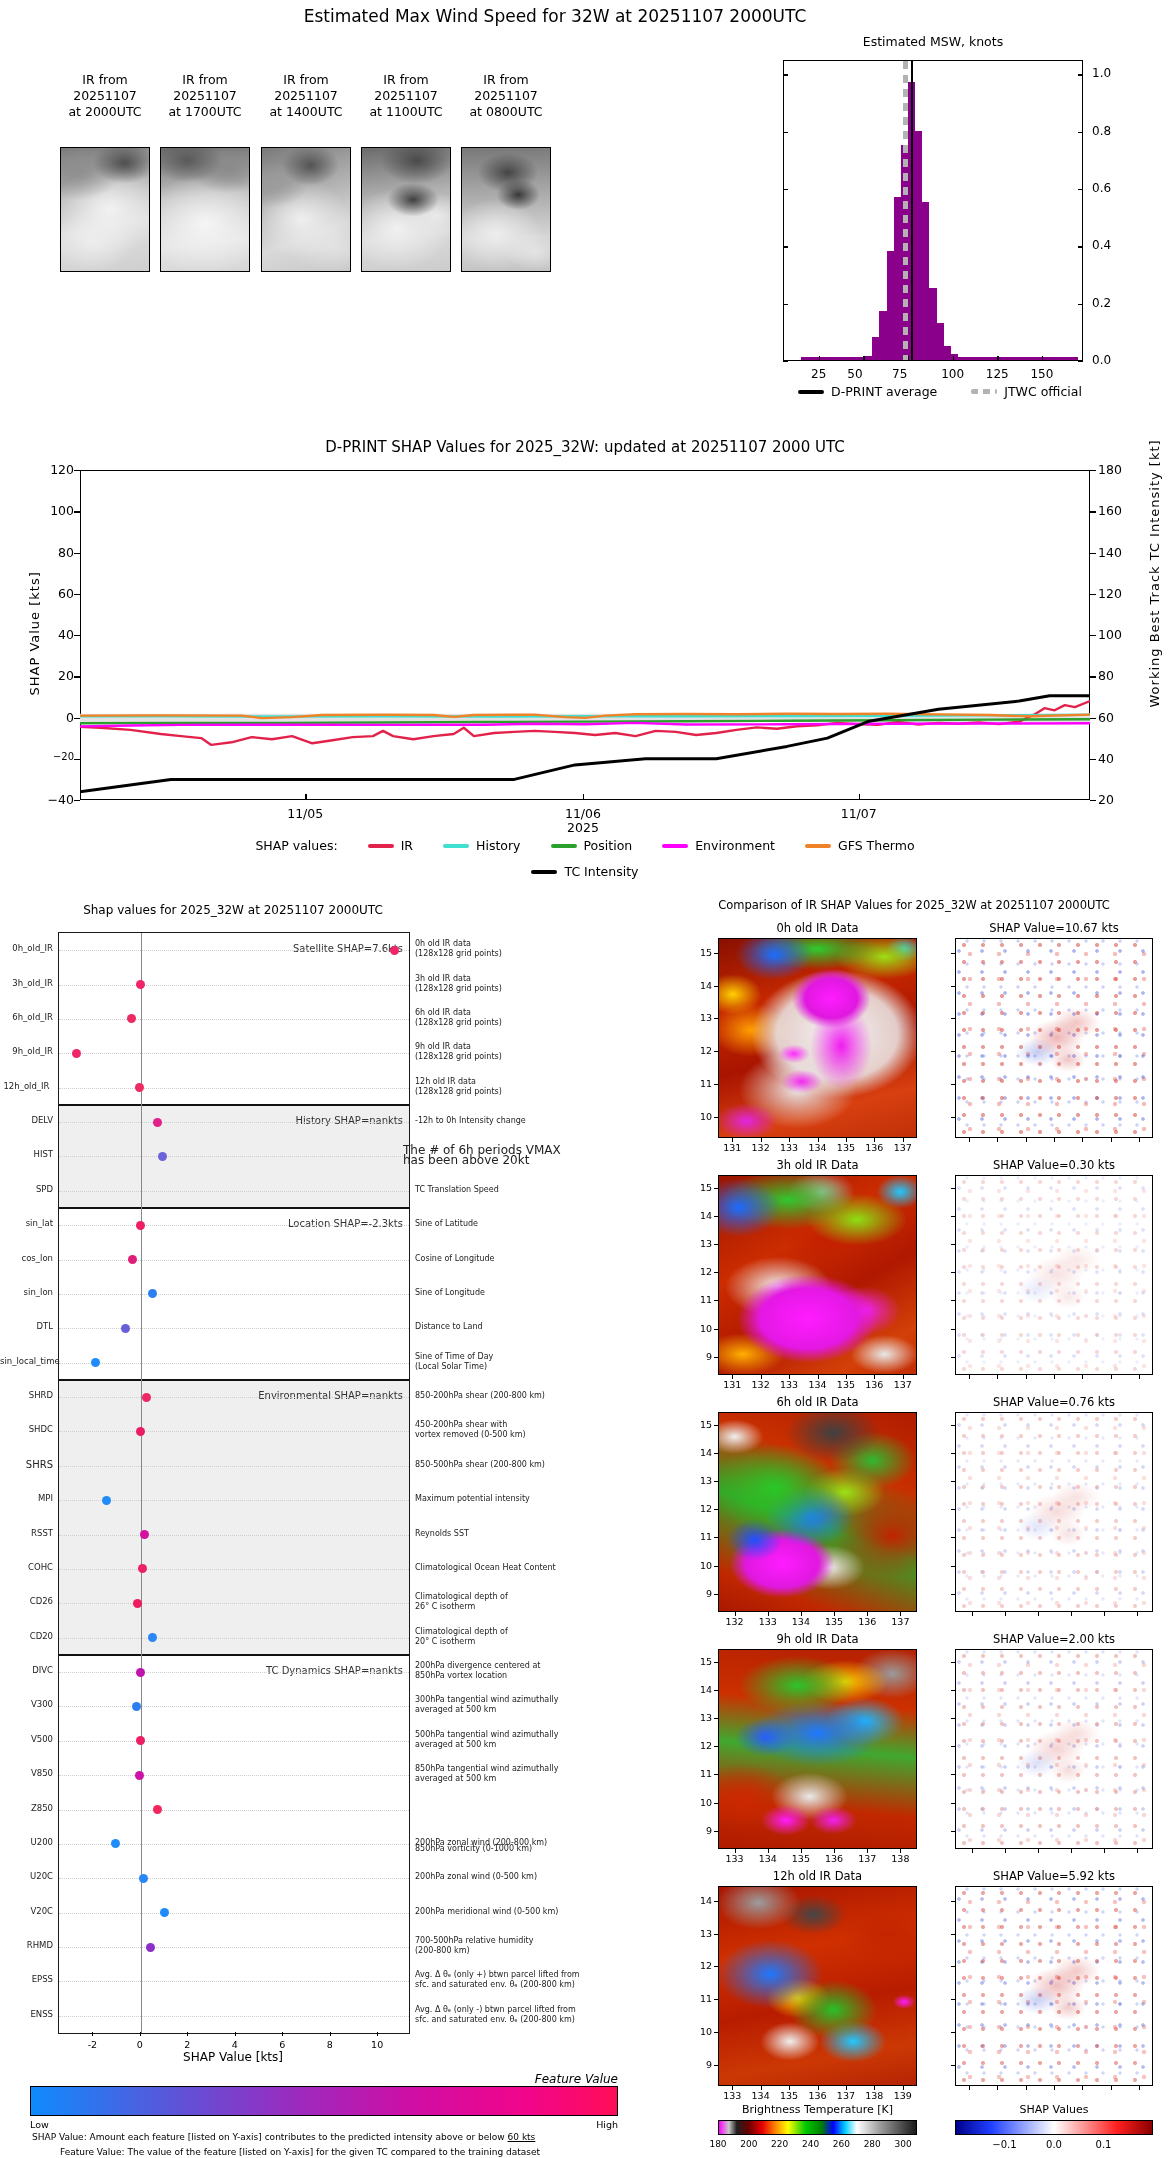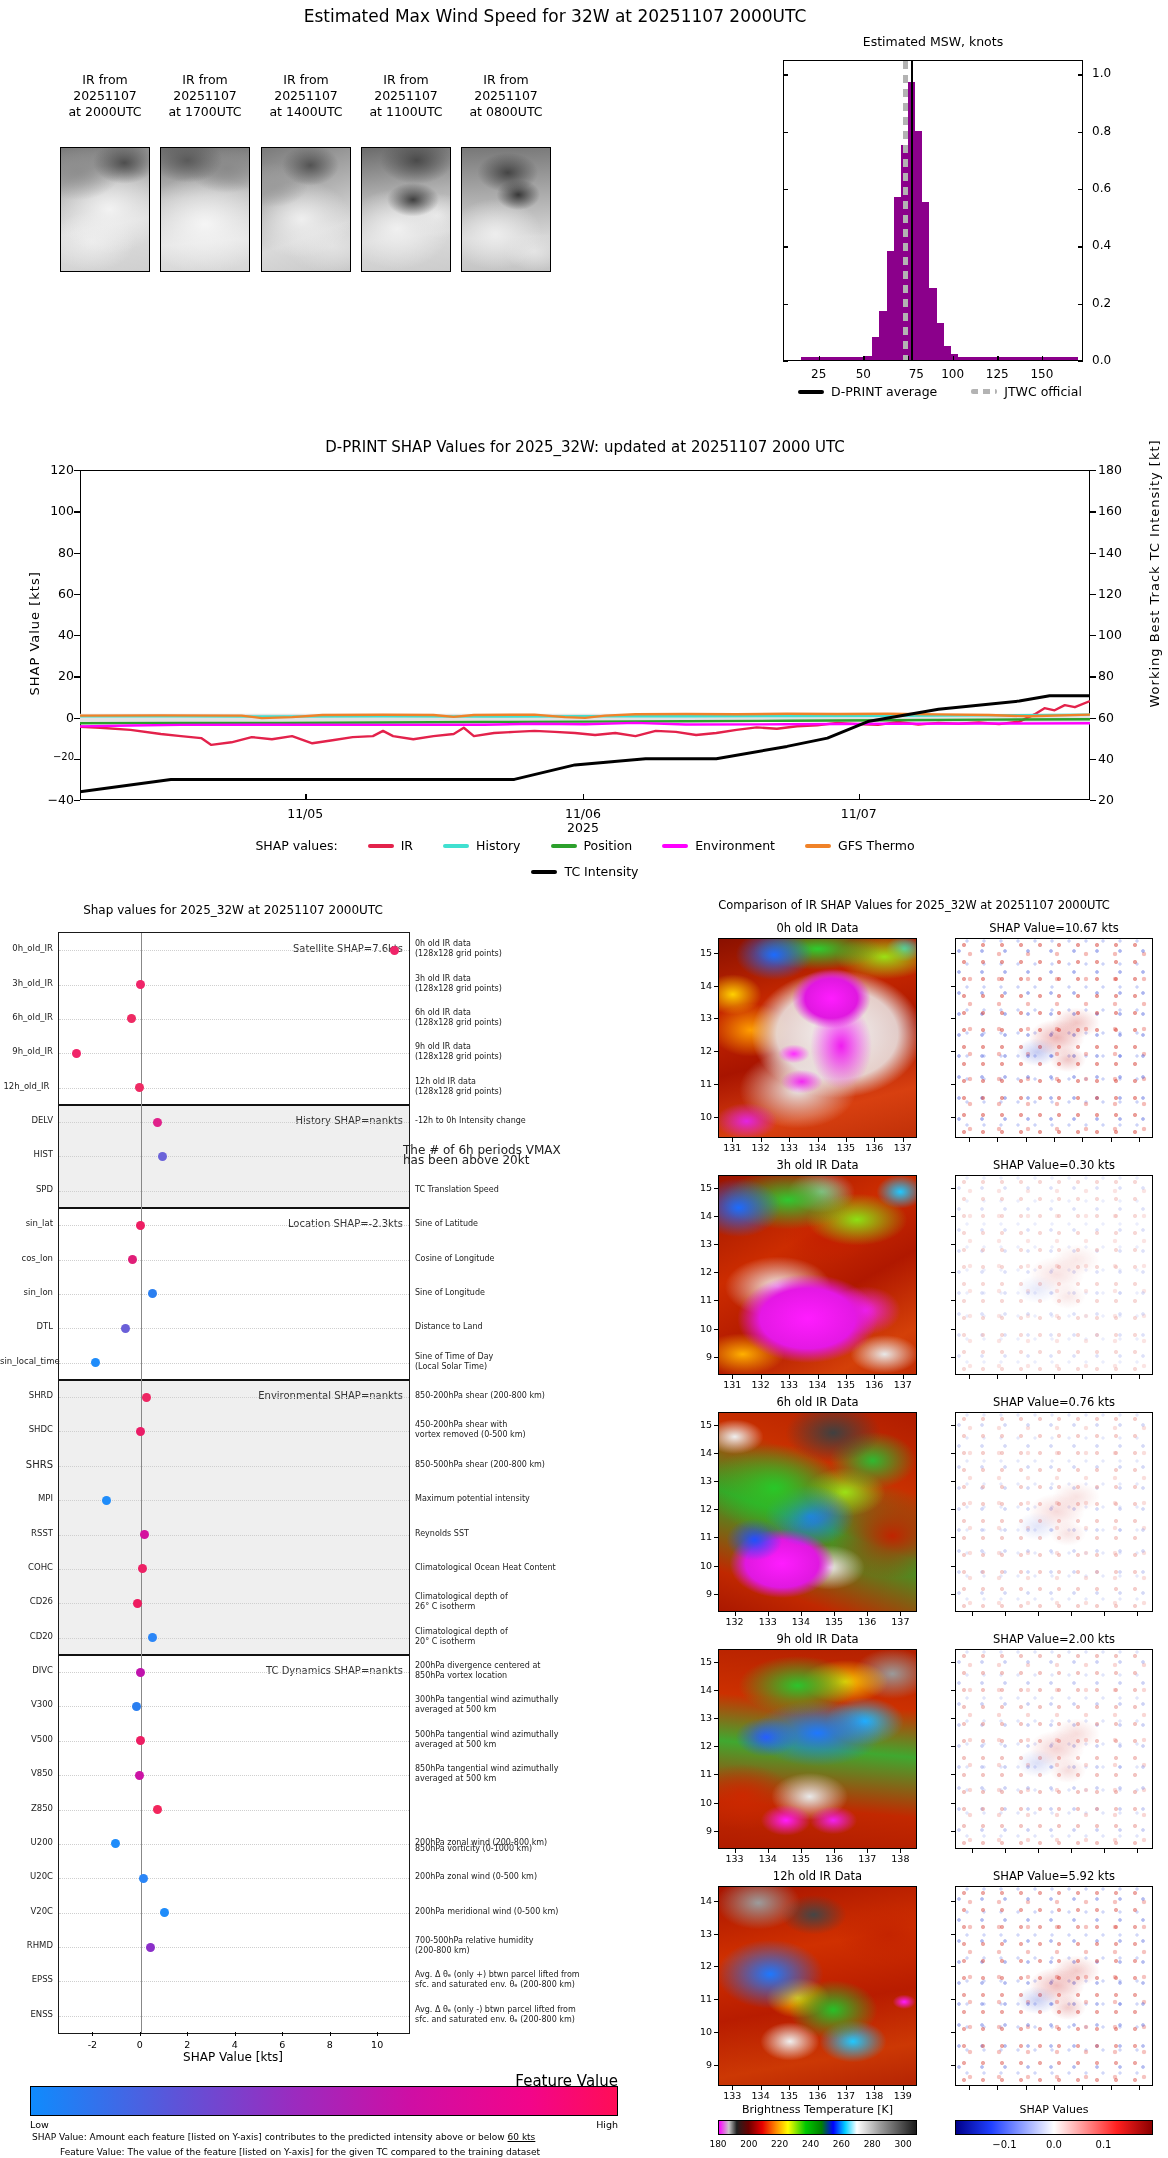--- a/index.html
+++ b/index.html
@@ -122,23 +122,23 @@
     <div class="abs" style="left: 1078px; top: 189px; width: 5px; height: 1.3px; background: rgb(0, 0, 0);"></div>
     <div class="abs" style="left: 783px; top: 189px; width: 5px; height: 1.3px; background: rgb(0, 0, 0);"></div>
     <div class="abs" style="left: 1092px; top: 123.667px; font-size: 12px;">0.8</div>
     <div class="abs" style="left: 1078px; top: 131.667px; width: 5px; height: 1.3px; background: rgb(0, 0, 0);"></div>
     <div class="abs" style="left: 783px; top: 131.667px; width: 5px; height: 1.3px; background: rgb(0, 0, 0);"></div>
     <div class="abs" style="left: 1092px; top: 66.3333px; font-size: 12px;">1.0</div>
     <div class="abs" style="left: 1078px; top: 74.3333px; width: 5px; height: 1.3px; background: rgb(0, 0, 0);"></div>
     <div class="abs" style="left: 783px; top: 74.3333px; width: 5px; height: 1.3px; background: rgb(0, 0, 0);"></div>
     <div class="abs" style="left: 802.714px; top: 367px; width: 32px; text-align: center; font-size: 12px;">25</div>
     <div class="abs" style="left: 818.714px; top: 356px; width: 1.3px; height: 5px; background: rgb(0, 0, 0);"></div>
-    <div class="abs" style="left: 847.357px; top: 367px; width: 32px; text-align: center; font-size: 12px;">50</div>
+    <div class="abs" style="left: 847.357px; top: 367px; width: 32px; text-align: left; font-size: 12px;">50</div>
     <div class="abs" style="left: 863.357px; top: 356px; width: 1.3px; height: 5px; background: rgb(0, 0, 0);"></div>
-    <div class="abs" style="left: 892px; top: 367px; width: 32px; text-align: right; font-size: 12px;">75</div>
+    <div class="abs" style="left: 892px; top: 367px; width: 32px; text-align: left; font-size: 12px;">75</div>
     <div class="abs" style="left: 908px; top: 356px; width: 1.3px; height: 5px; background: rgb(0, 0, 0);"></div>
     <div class="abs" style="left: 936.643px; top: 367px; width: 32px; text-align: center; font-size: 12px;">100</div>
     <div class="abs" style="left: 952.643px; top: 356px; width: 1.3px; height: 5px; background: rgb(0, 0, 0);"></div>
     <div class="abs" style="left: 981.286px; top: 367px; width: 32px; text-align: center; font-size: 12px;">125</div>
     <div class="abs" style="left: 997.286px; top: 356px; width: 1.3px; height: 5px; background: rgb(0, 0, 0);"></div>
     <div class="abs" style="left: 1025.93px; top: 367px; width: 32px; text-align: center; font-size: 12px;">150</div>
     <div class="abs" style="left: 1041.93px; top: 356px; width: 1.3px; height: 5px; background: rgb(0, 0, 0);"></div>
   </div>
 
 <div id="mid">
@@ -299,21 +299,21 @@
       <div class="abs" style="left: 0px; top: 945.312px; width: 350px; height: 0px; border-top: 1px dotted rgb(207, 207, 207);"></div>
       <div class="abs" style="left: 79.7373px; top: 940.812px; width: 9px; height: 9px; border-radius: 50%; background: rgb(43, 134, 247);"></div>
       <div class="abs" style="left: 0px; top: 979.688px; width: 350px; height: 0px; border-top: 1px dotted rgb(207, 207, 207);"></div>
       <div class="abs" style="left: 101.093px; top: 975.188px; width: 9px; height: 9px; border-radius: 50%; background: rgb(31, 140, 250);"></div>
       <div class="abs" style="left: 0px; top: 1014.06px; width: 350px; height: 0px; border-top: 1px dotted rgb(207, 207, 207);"></div>
       <div class="abs" style="left: 86.8559px; top: 1009.56px; width: 9px; height: 9px; border-radius: 50%; background: rgb(139, 47, 201);"></div>
       <div class="abs" style="left: 0px; top: 1048.44px; width: 350px; height: 0px; border-top: 1px dotted rgb(207, 207, 207);"></div>
       <div class="abs" style="left: 0px; top: 1082.81px; width: 350px; height: 0px; border-top: 1px dotted rgb(207, 207, 207);"></div>
     </div>
   <div class="abs ctr" style="left:58px;top:2050px;width:350px;font-size:12px;">SHAP Value [kts]</div>
-  <div class="abs" style="left:30px;top:2072px;width:588px;text-align:right;font-size:15px;">Feature Value</div>
+  <div class="abs" style="left:30px;top:2072px;width:588px;text-align:right;font-size:12px;font-style:italic;">Feature Value</div>
   <div class="cbar grad-feature" style="left:30px;top:2086px;width:588px;height:30px;"></div>
   <div class="abs" style="left:30px;top:2119px;font-size:9.5px;">Low</div>
   <div class="abs" style="left:30px;top:2119px;width:588px;text-align:right;font-size:9.5px;">High</div>
   <div class="abs" style="left:32px;top:2132px;width:640px;font-size:9px;"><span>SHAP Value: Amount each feature [listed on Y-axis] contributes to the predicted intensity above or below </span><span style="text-decoration:underline;">60 kts</span></div>
   <div class="abs" style="left:32px;top:2147px;width:640px;font-size:9px;padding-left:28px;">Feature Value: The value of the feature [listed on Y-axis] for the given TC compared to the training dataset</div>
 <div class="abs" style="left: 0px; top: 943.188px; width: 53px; text-align: right; font-size: 8.5px; color: rgb(34, 34, 34);">0h_old_IR</div>
     <div class="abs" style="left: 415px; top: 939.188px; width: 200px; font-size: 8px; line-height: 10px; color: rgb(34, 34, 34);">
       <div class="abs" style="position: static;">0h old IR data</div>
       <div class="abs" style="position: static;">(128x128 grid points)</div>
     </div>

